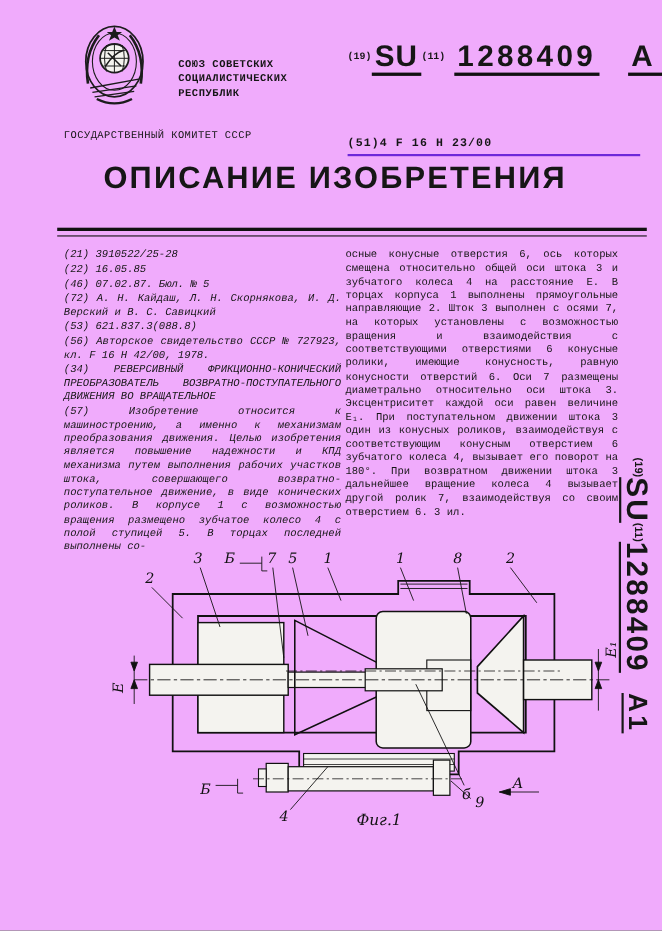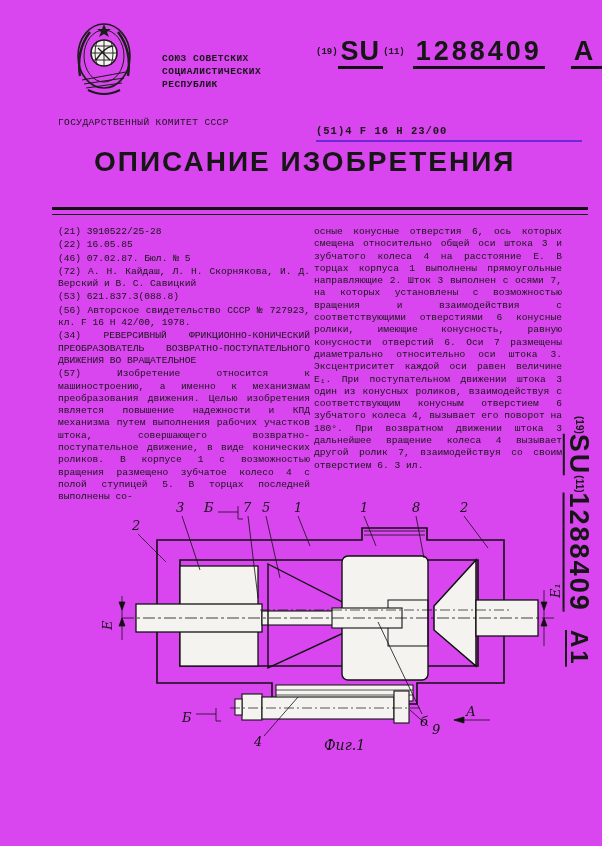--- a/index.html
+++ b/index.html
@@ -1,37 +1,37 @@
 <!DOCTYPE html>
 <html><head>
 <meta charset="utf-8">
 <style>
   html,body{margin:0;padding:0;background:#888;}
   .page{
     position:relative; width:602px; height:846px; margin:0 auto;
-    background:#d946ef; color:#161616; overflow:hidden;
+    background:#f0abfc; color:#161616; overflow:hidden;
     font-family:"Liberation Mono","DejaVu Sans Mono",monospace;
   }
   .abs{position:absolute;}
   
   .emblem{left:72px; top:20px; width:64px; height:80px;}
   .country{left:162px; top:52px; font-size:9.5px; line-height:13px; letter-spacing:.5px; font-weight:bold;}
   .committee{left:58px; top:116px; font-size:9.5px; line-height:13px; letter-spacing:.4px; font-weight:normal;}
   .publine{left:316px; top:36px; white-space:nowrap;}
   .publine .sm{font-size:9px; font-weight:bold; vertical-align:6px;}
   .publine .big{font-family:"Liberation Sans","DejaVu Sans",sans-serif; font-size:27px; font-weight:bold; border-bottom:3px solid #111; padding:0 3px; letter-spacing:1px;}
   .publine .num{letter-spacing:3px; margin-left:8px;}
   .publine .kind{margin-left:26px; letter-spacing:5px;}
   .ipc{left:316px; top:88px; width:266px; font-size:10.5px; font-weight:bold; border-bottom:2px solid #6d28d9; padding-bottom:3px; letter-spacing:1px;margin-top:37px;}
   .doc-title{left:58px; top:146px; font-family:"Liberation Sans","DejaVu Sans",sans-serif; font-size:28px; font-weight:bold; letter-spacing:2px;margin-left:36px;}
   .doc-subtitle{left:60px; top:184px; font-family:"Liberation Sans","DejaVu Sans",sans-serif; font-size:13px; font-weight:bold; letter-spacing:1px;}
   .rule{left:52px; top:207px; width:536px; height:4px; border-top:3px solid #111; border-bottom:1px solid #111;}
   
   .col{font-size:9.6px; line-height:12.3px; text-align:justify;}
-  .col-left{left:58px; top:226px; width:252px;}
+  .col-left{left:58px; top:226px; width:252px;font-style:italic;}
   .col-right{left:314px; top:226px; width:248px;}
   .col p{margin:0 0 1px 0;}
   
   .side-num{
     left:548px; top:416px; height:300px; width:46px;
     writing-mode:vertical-rl; text-orientation:mixed;
     font-family:"Liberation Sans","DejaVu Sans",sans-serif;
     font-weight:bold; white-space:nowrap;
   }
   .side-num .sm{font-size:10px;}

